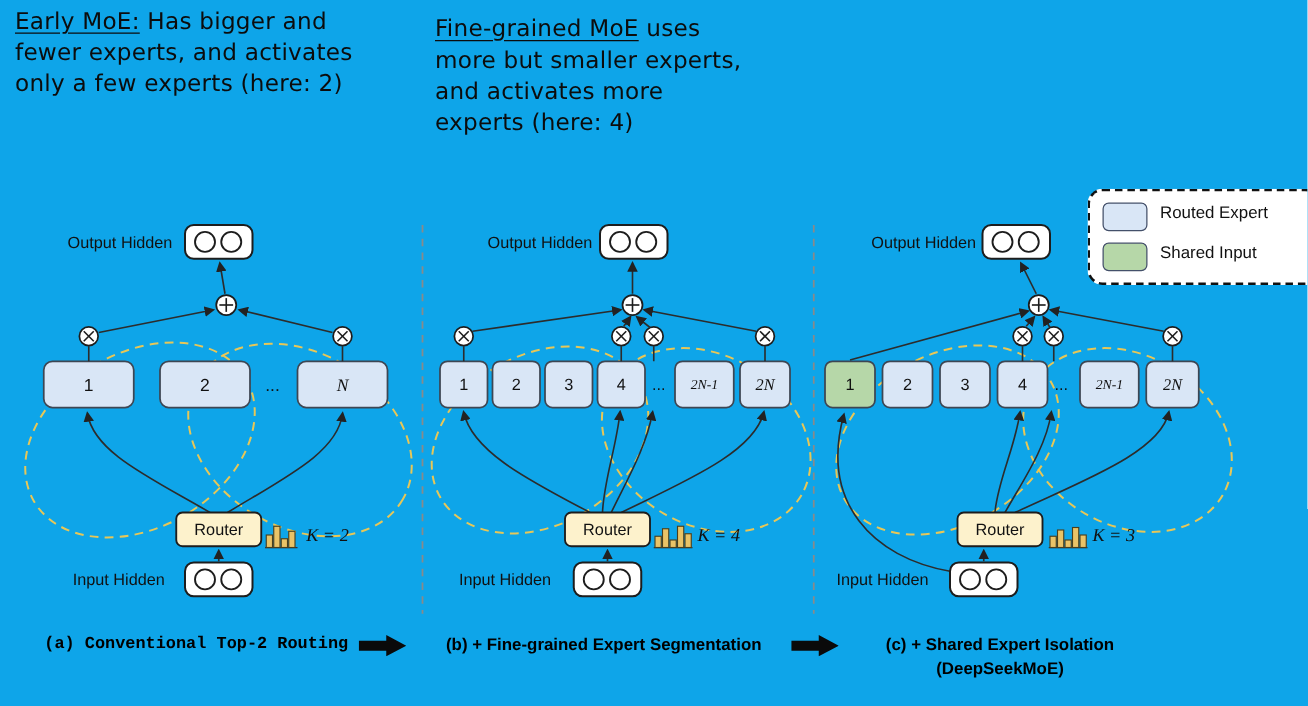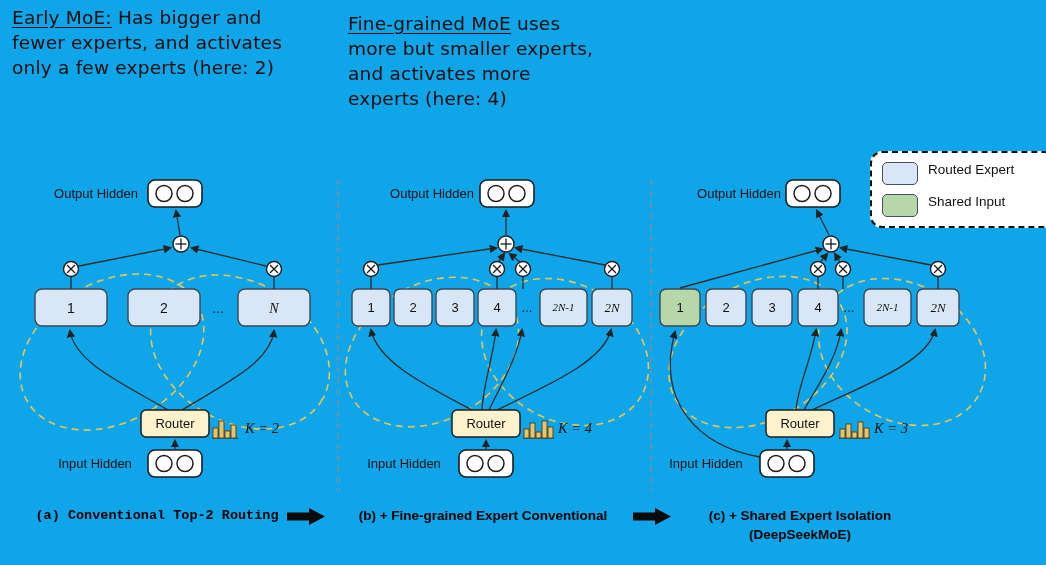--- a/index.html
+++ b/index.html
@@ -291,21 +291,21 @@
       <rect class="box" x="760" y="450" width="54" height="27" rx="7"></rect>
       <circle class="tok" cx="776" cy="463.5" r="8"></circle>
       <circle class="tok" cx="797" cy="463.5" r="8"></circle>
     </g>
   </svg>
 
   <div class="caption" style="left:157px;top:507px;font-family:Liberation Mono, monospace;">(a) Conventional Top-2 Routing</div>
   <svg class="flow-arrow" style="left:287px;top:508px;" width="38" height="17">
       <path d="M0,4.5 L22,4.5 L22,0 L38,8.5 L22,17 L22,12.5 L0,12.5 Z" fill="#0a0a0a"></path>
     </svg>
-  <div class="caption" style="left:483px;top:507px;">(b) + Fine-grained Expert Conventional</div>
+  <div class="caption" style="left:483px;top:507px;">(b) + Fine-grained Expert Segmentation</div>
   <svg class="flow-arrow" style="left:633px;top:508px;" width="38" height="17">
       <path d="M0,4.5 L22,4.5 L22,0 L38,8.5 L22,17 L22,12.5 L0,12.5 Z" fill="#0a0a0a"></path>
     </svg>
   <div class="caption" style="left:800px;top:507px;">
     <div>(c) + Shared Expert Isolation</div>
     <div>(DeepSeekMoE)</div>
   </div>
 
 </div>
 

